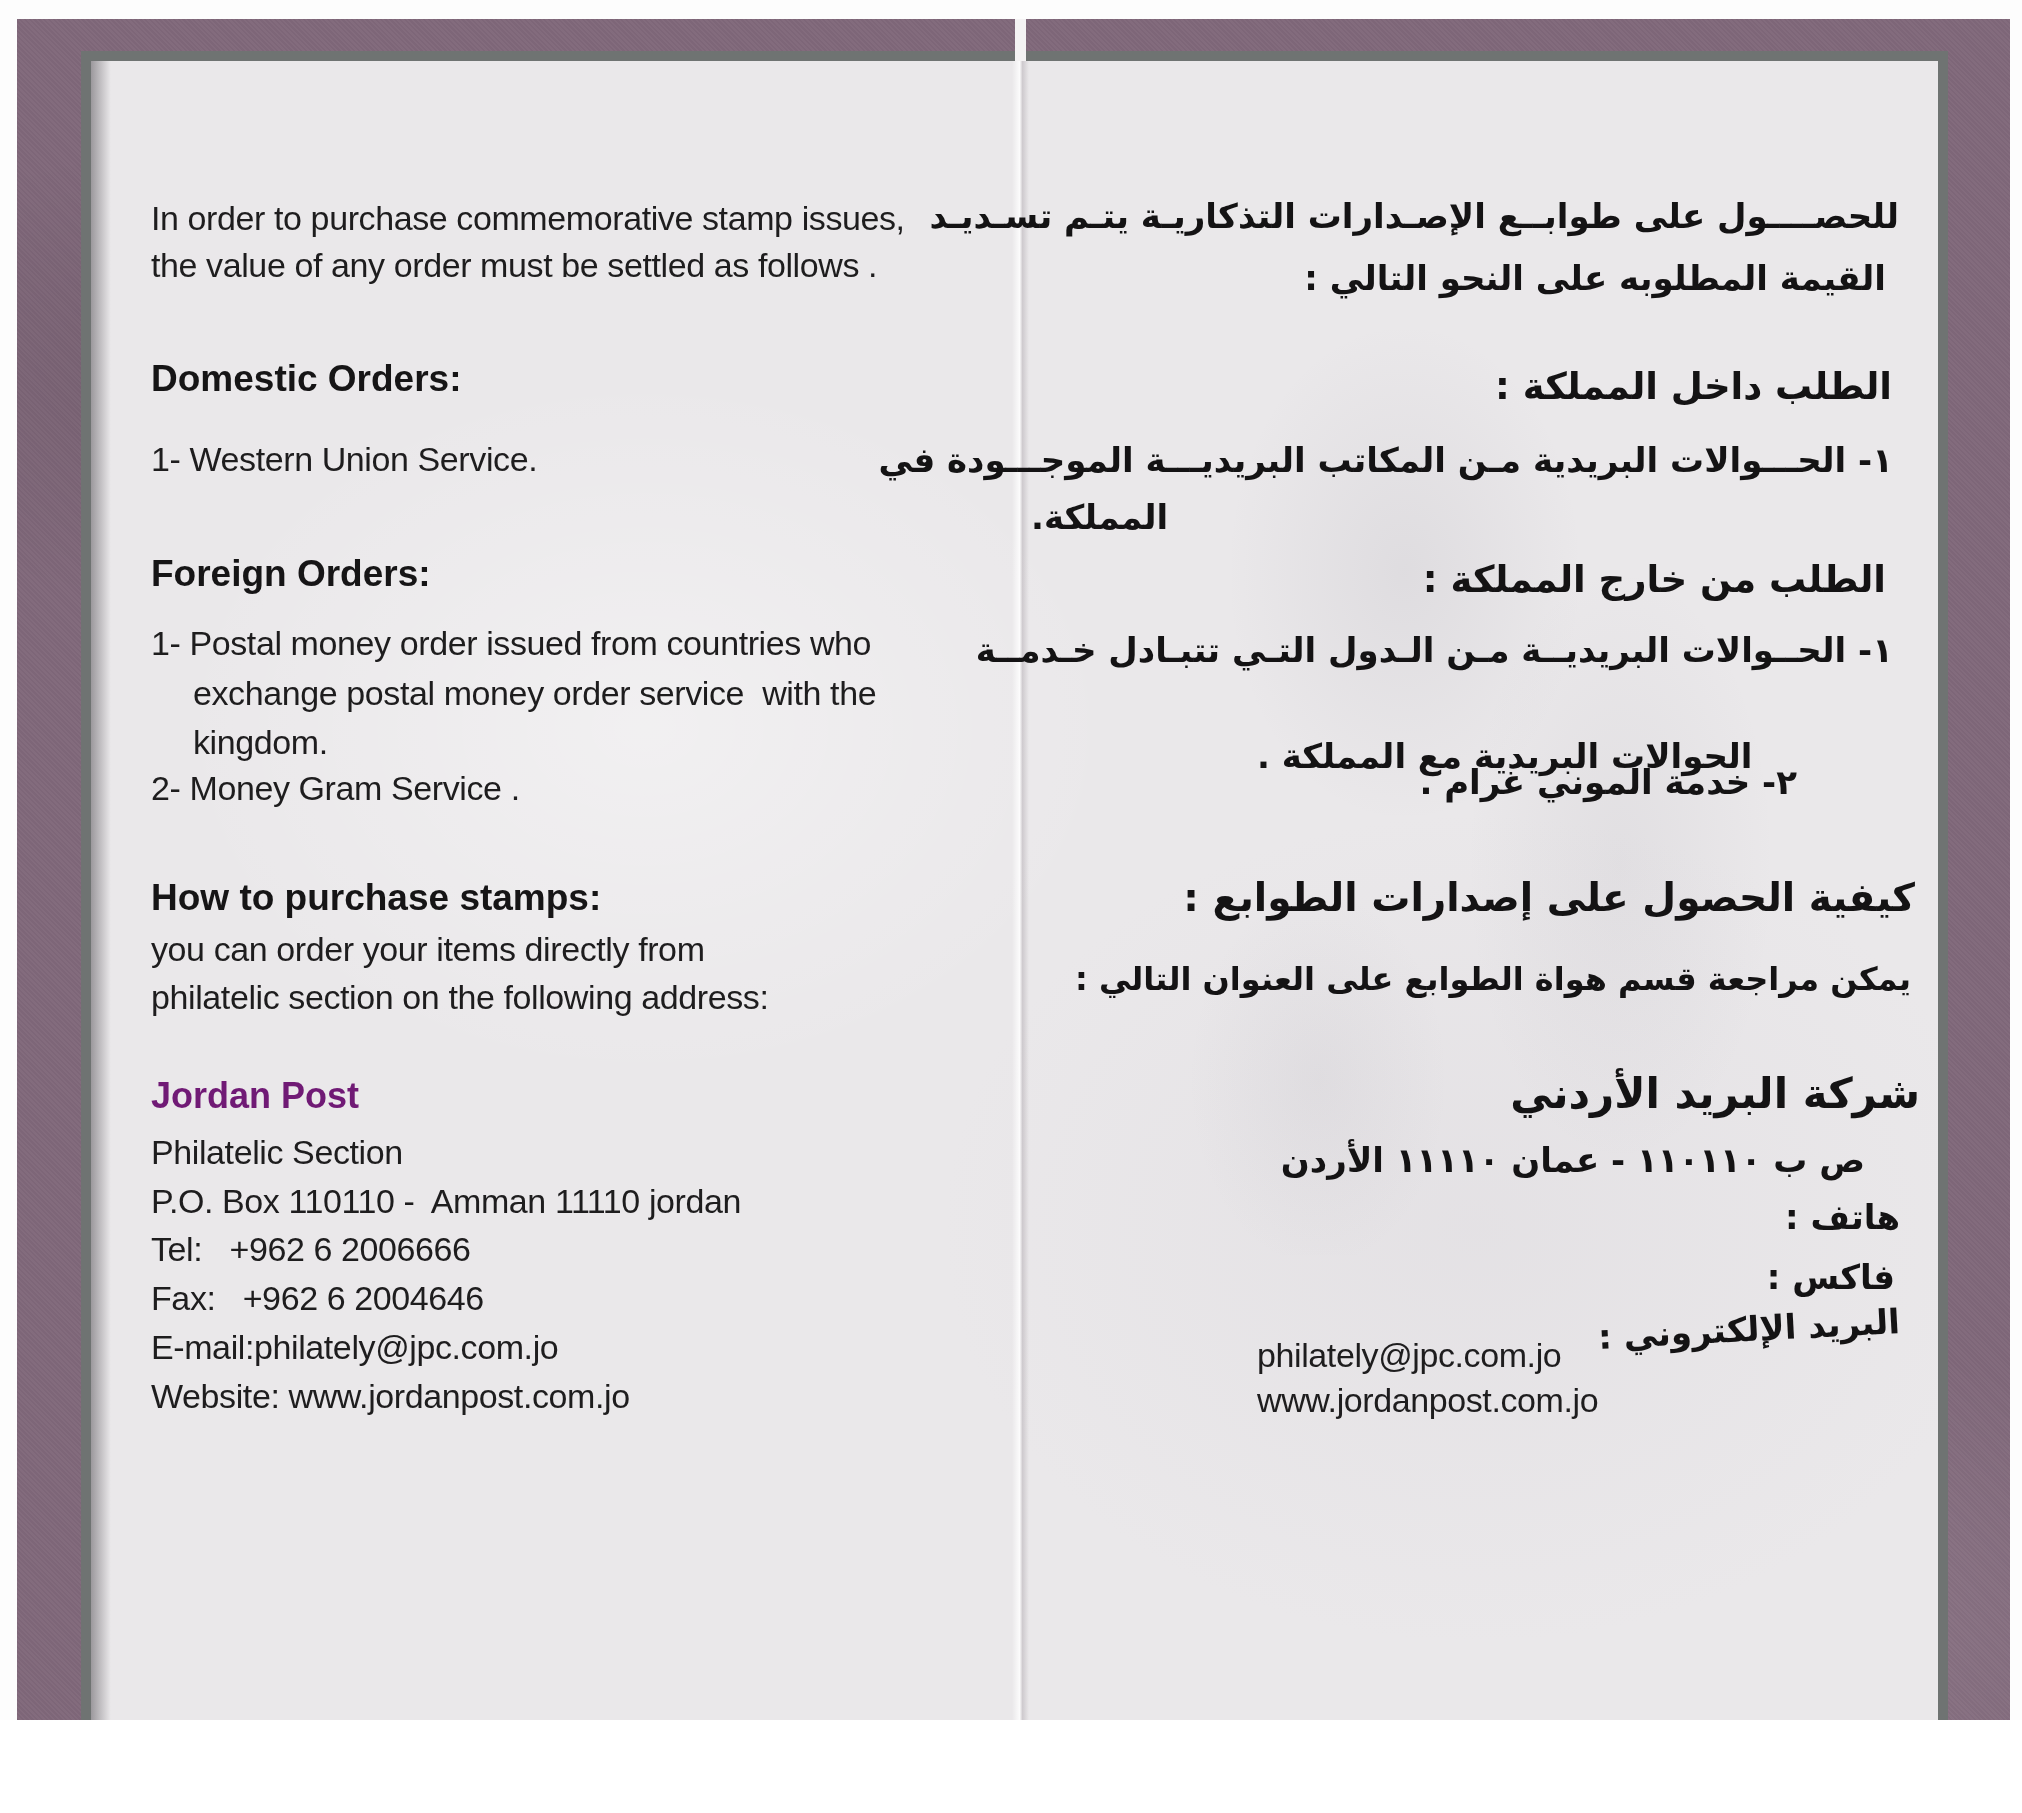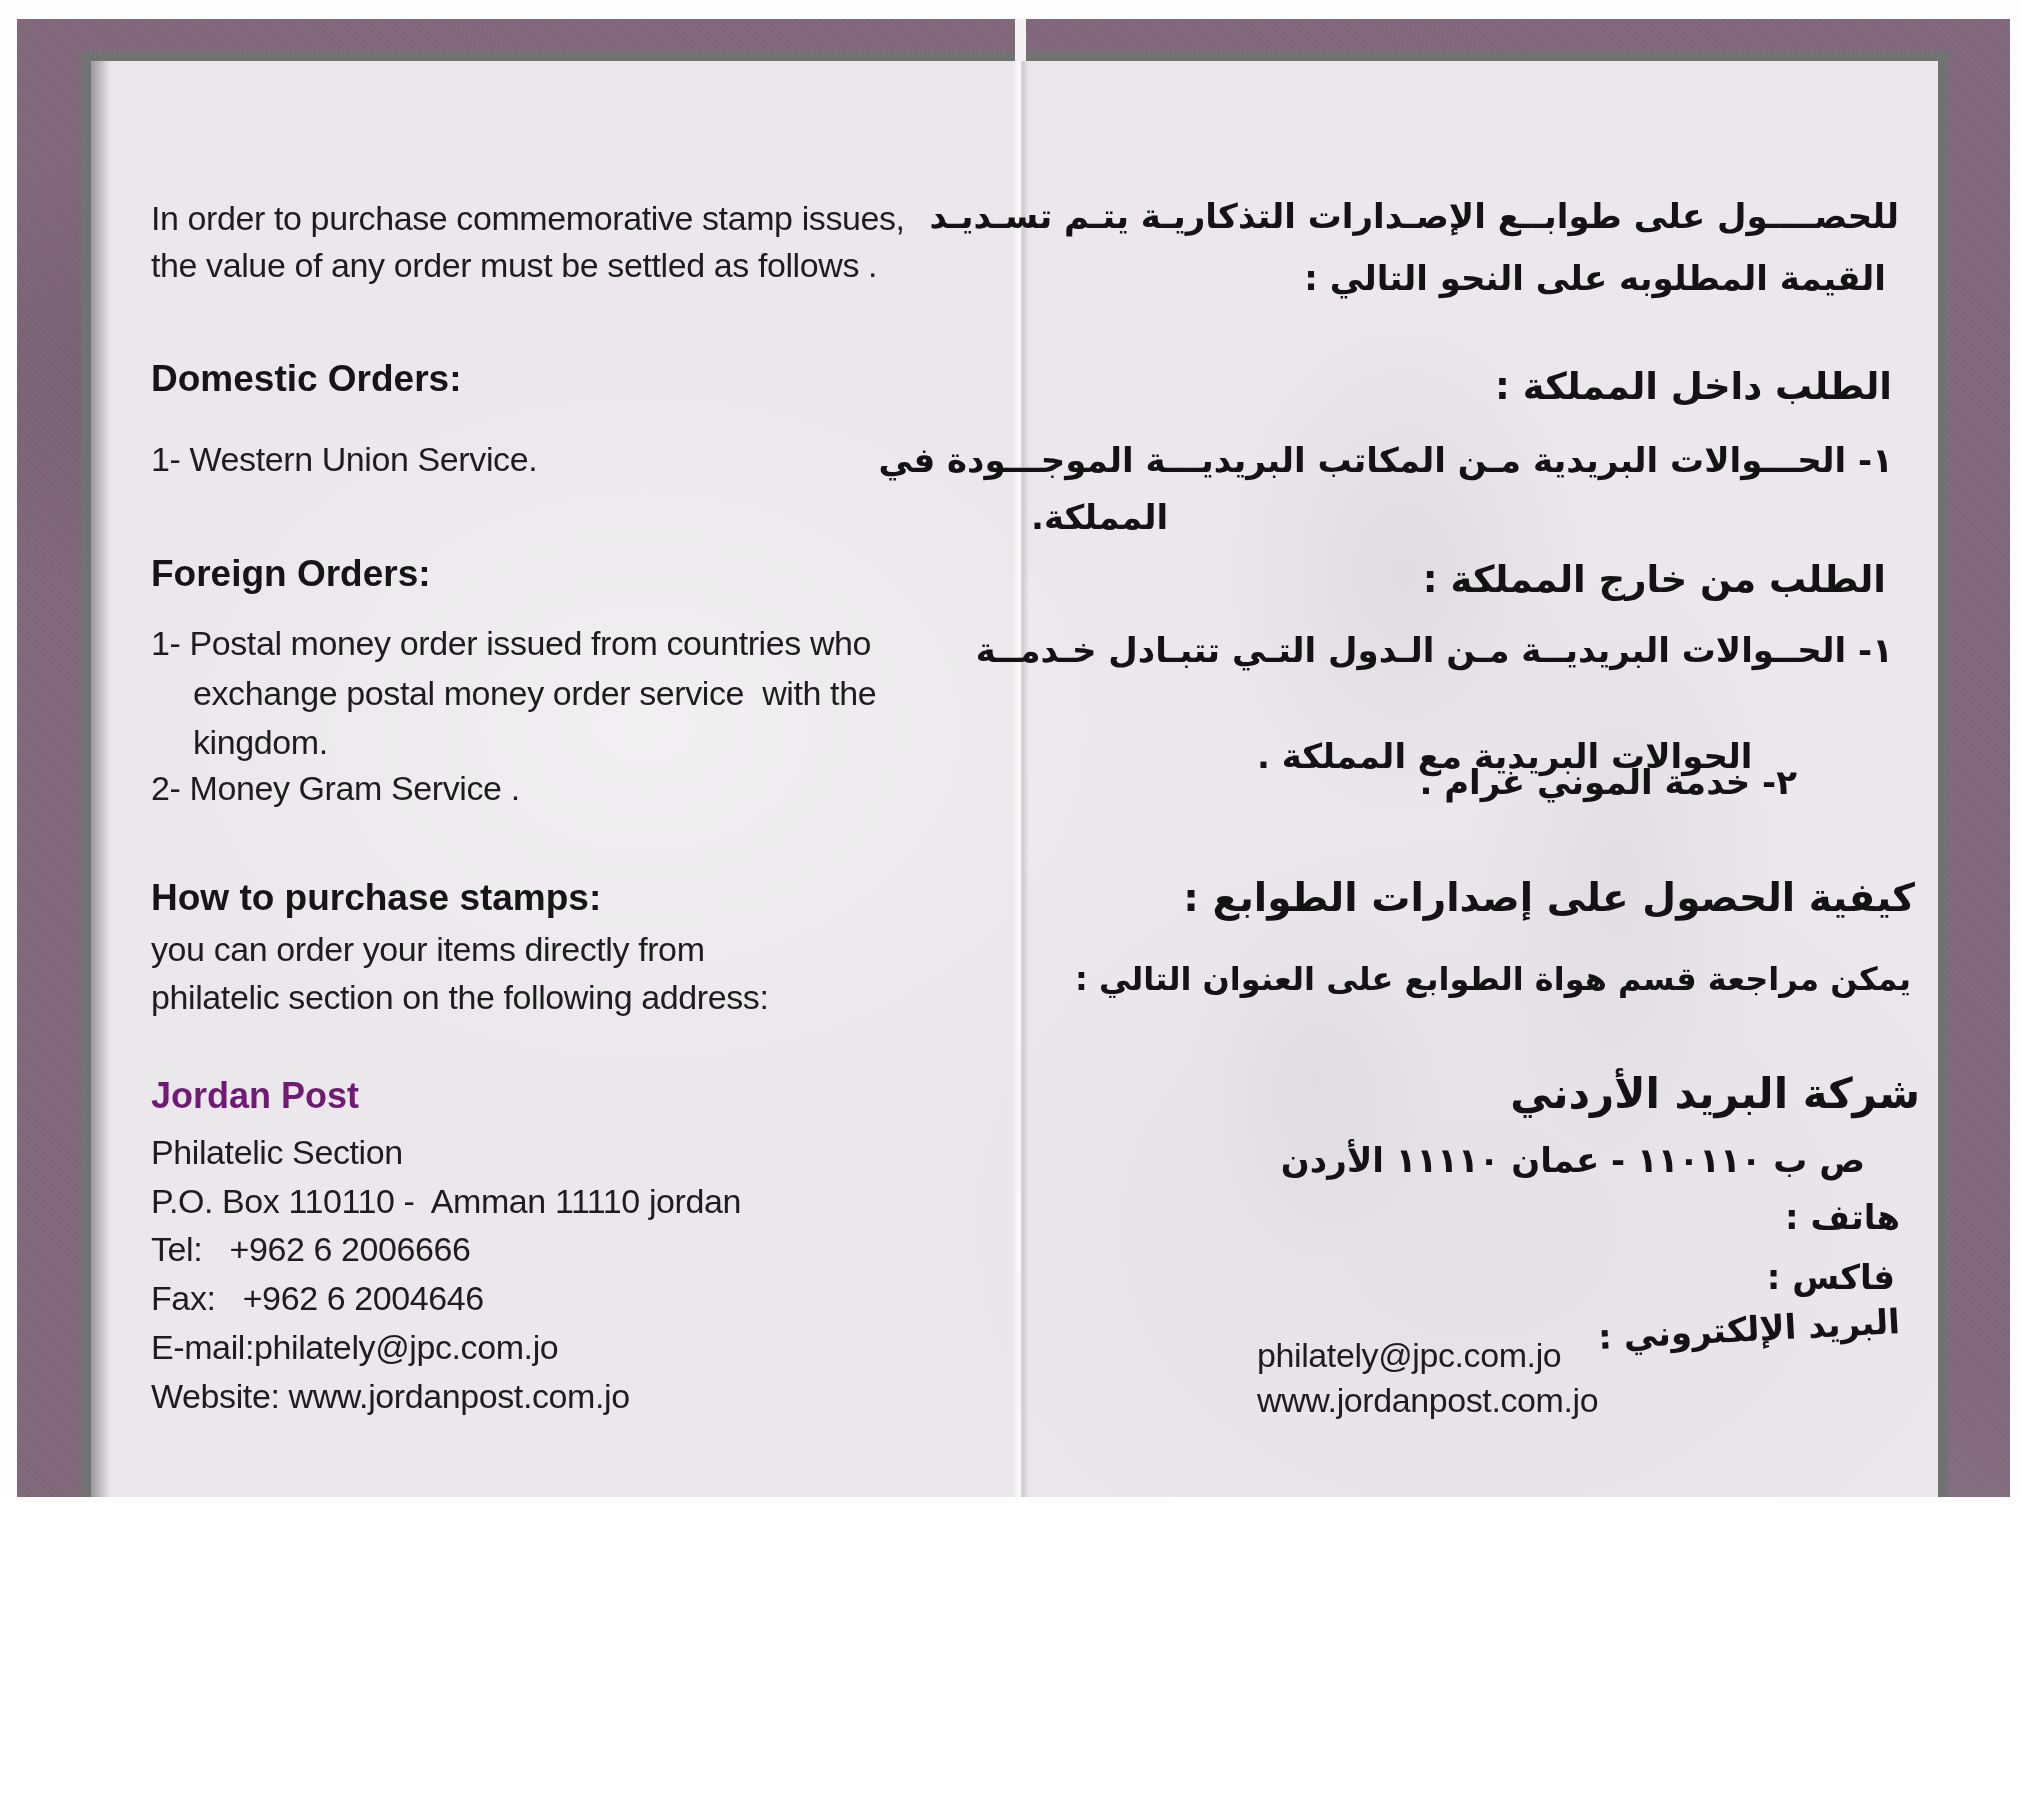--- a/index.html
+++ b/index.html
@@ -1,18 +1,18 @@
 <!DOCTYPE html>
 <html style="--border: #80687a; --frame: #6f7372; --paper: #eae8ea; --watermark_yellow: #f5e800;font-size:13.6px"><head>
 <meta charset="utf-8">
 <title>Document</title>
 <style>
   html,body { margin:0; padding:0; background:#ffffff; }
   .page {
-    position:relative; width:2022px; height:1497px;
+    position:relative; width:2022px; height:1720px;
     background:#fdfdfd; overflow:hidden;
     font-family:"Liberation Sans", sans-serif;
   }
   
   .purple-border {
     position:absolute; left:17px; top:18.6px; width:1993px; height:1780px;
     background: var(--border, #80687a);
     background-image:
       radial-gradient(ellipse 763px 424px at 85% 90%, rgba(255,255,255,0.10), transparent 70%),
       radial-gradient(ellipse 593px 339px at 10% 20%, rgba(0,0,0,0.08), transparent 70%),

